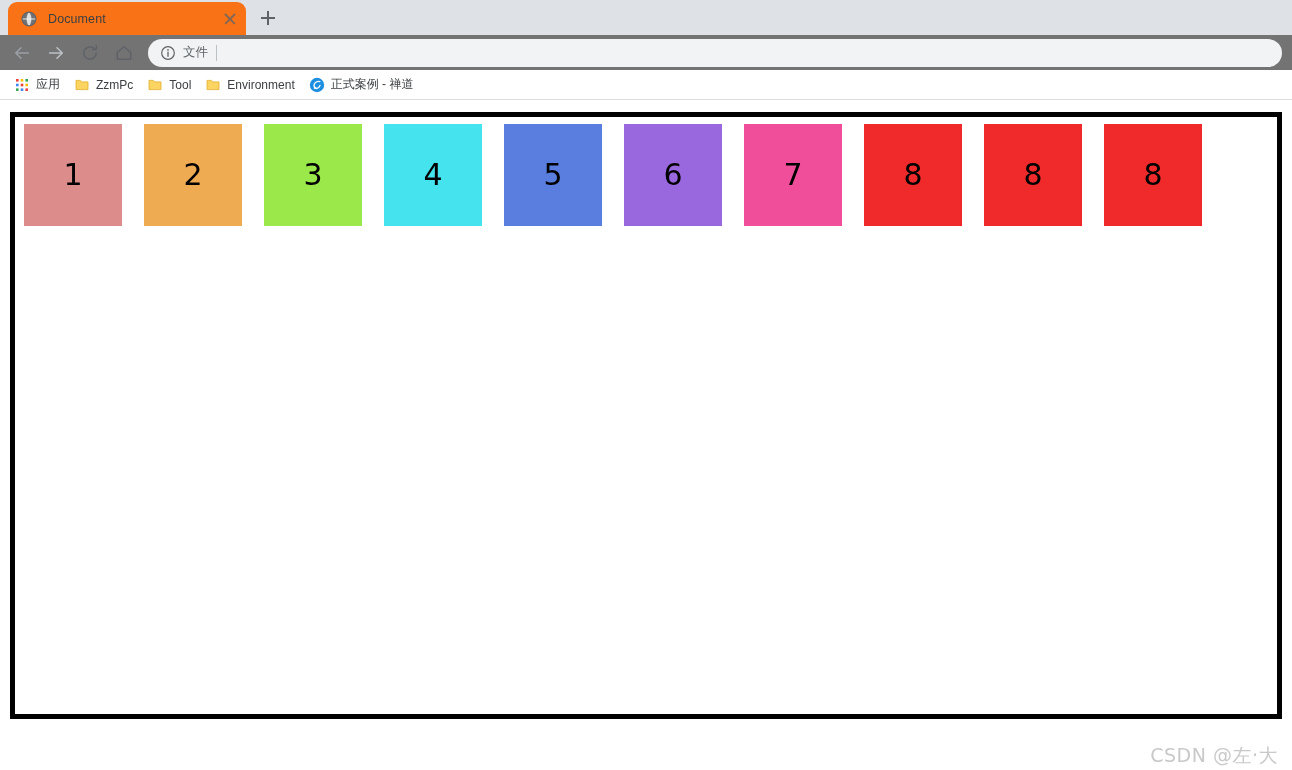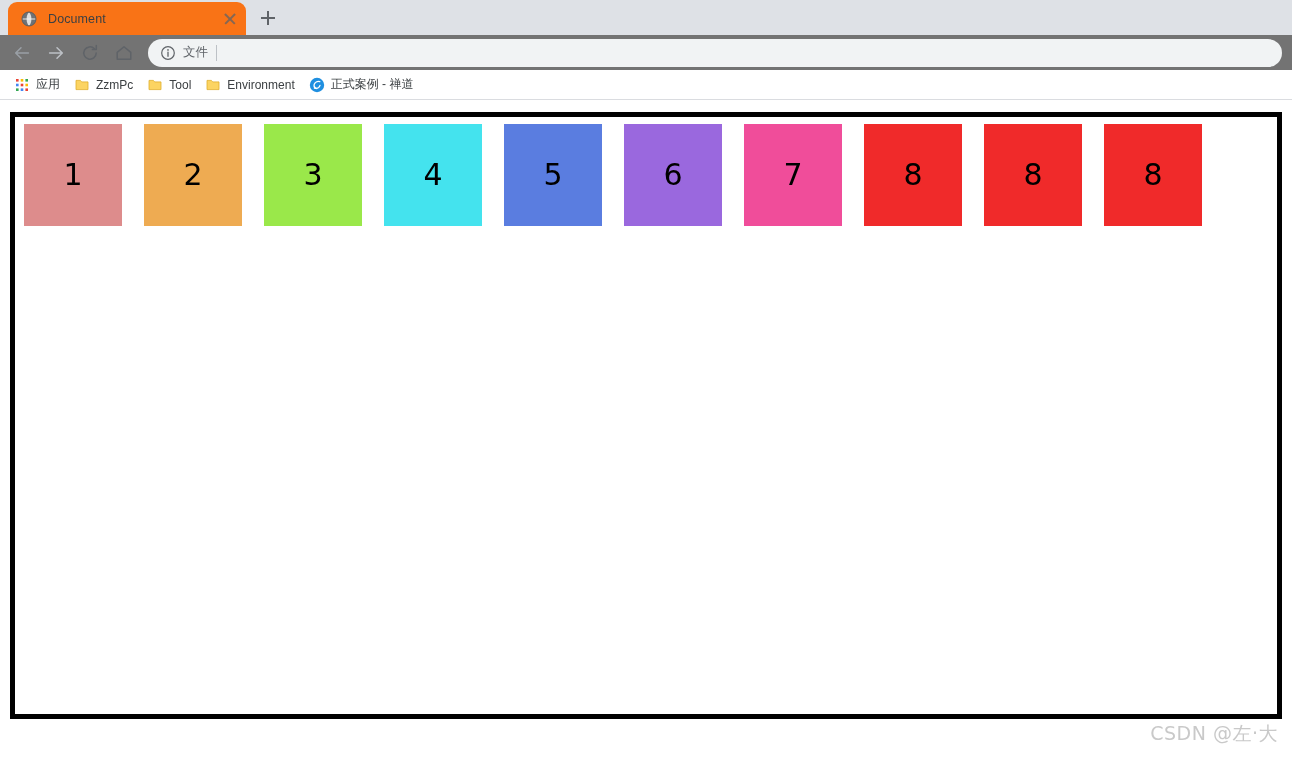--- a/index.html
+++ b/index.html
@@ -196,21 +196,21 @@
     flex: 0 0 98px;
     font-size: 30px;
     color: #000000;
     font-family: "DejaVu Sans", sans-serif;
     line-height: 1;
   }
 
   .watermark {
     position: absolute;
     right: 14px;
-    bottom: 23px;
+    bottom: 1px;
     font-size: 19px;
     color: #c9c9c9;
     letter-spacing: 0.5px;
     white-space: nowrap;
     font-family: "DejaVu Sans", sans-serif;
   }
 </style>
 </head>
 <body>
 

